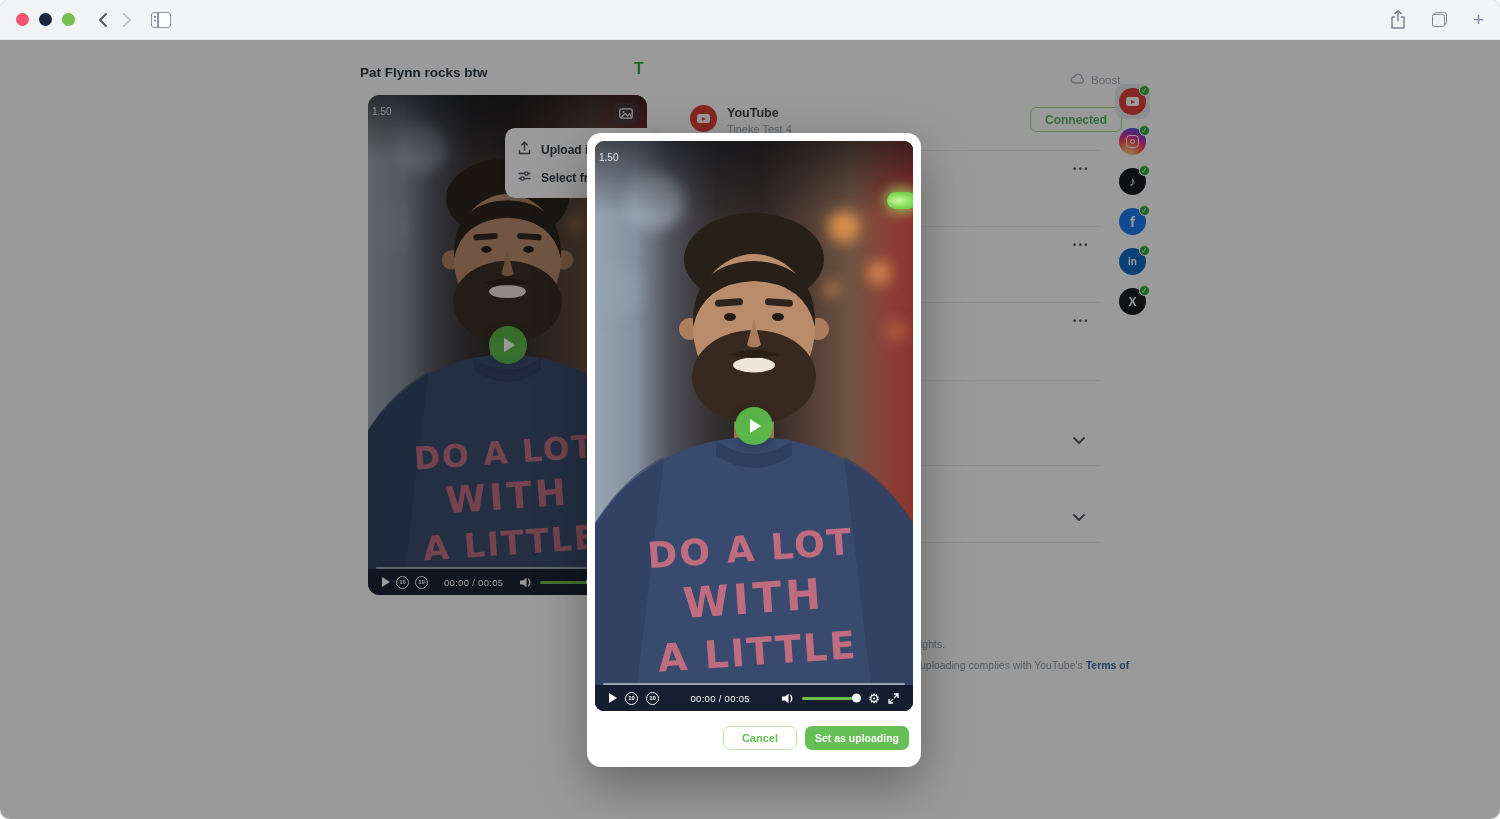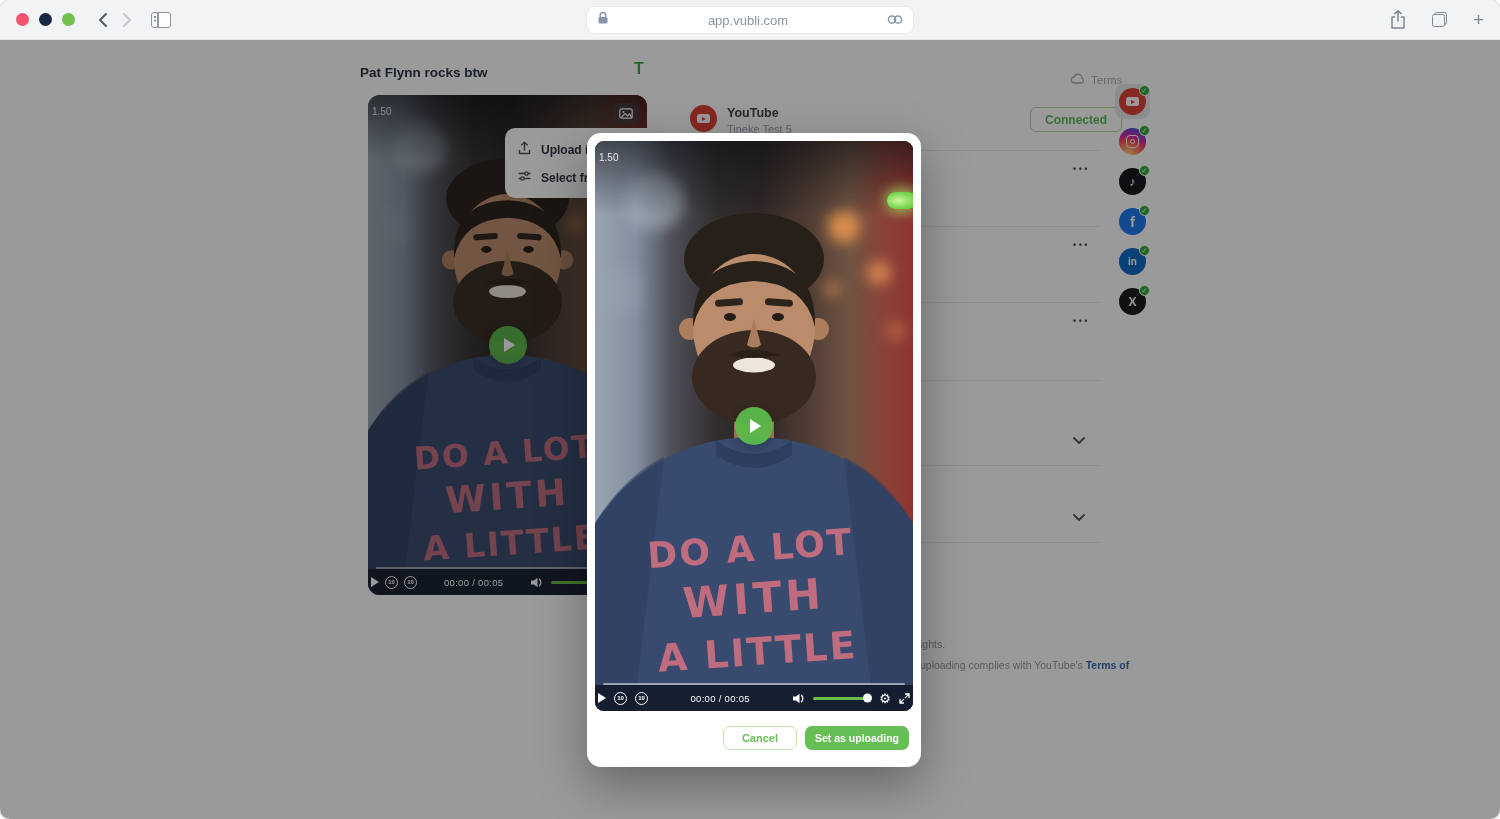--- a/index.html
+++ b/index.html
@@ -86,21 +86,21 @@
              background:rgba(56,62,72,.55); border:none; display:flex; align-items:center; justify-content:center; }
   .green-light { position:absolute; top:9%; right:-4px; width:30px; height:17px; border-radius:9px;
                  background:radial-gradient(ellipse at 40% 50%, #cdf79e 0%, #7fd955 55%, #57bd3c 100%);
                  box-shadow:0 0 12px 3px rgba(130,225,90,.55); }
   .play-big { position:absolute; left:50%; top:50%; transform:translate(-50%,-50%); width:38px; height:38px;
               border-radius:50%; background:rgba(90,185,74,.95); border:none; display:flex; align-items:center;
               justify-content:center; box-shadow:0 2px 10px rgba(0,0,0,.25); }
   .play-big .tri { margin-left:3px; width:0; height:0; border-top:7px solid transparent; border-bottom:7px solid transparent; border-left:11px solid #fff; }
   .seek { position:absolute; left:8px; right:8px; bottom:26px; height:2px; border-radius:2px; background:rgba(255,255,255,.5); }
   .pc { position:absolute; left:0; right:0; bottom:0; height:26px; background:rgba(17,24,39,.85);
-        display:flex; align-items:center; gap:8px; padding:0 3px; color:#fff; }
+        display:flex; align-items:center; gap:8px; padding:0 14px; color:#fff; }
   .pc.compact { gap:6px; }
   .pc button { background:none; border:none; display:flex; align-items:center; justify-content:center; color:#fff; }
   .play-tri { width:0; height:0; border-top:5px solid transparent; border-bottom:5px solid transparent; border-left:8px solid #fff; }
   .skip { width:13px; height:13px; border:1.2px solid #fff; border-radius:50%; font-size:6px; font-weight:700;
           display:flex; align-items:center; justify-content:center; color:#fff; }
   .time { font-size:9.5px; letter-spacing:.3px; margin-left:auto; white-space:nowrap; }
   .right-ctl { margin-left:auto; display:flex; align-items:center; gap:8px; }
   .vol-slider { width:58px; height:3px; background:#6abf4a; border-radius:2px; position:relative; }
   .pc.compact .vol-slider { width:54px; }
   .vol-knob { position:absolute; right:-1px; top:50%; transform:translateY(-50%); width:9px; height:9px; border-radius:50%; background:#fff; }
@@ -139,35 +139,20 @@
           <polyline points="9,3 3,9 9,15" fill="none" stroke="#4e5a68" stroke-width="2" stroke-linecap="round" stroke-linejoin="round"></polyline>
         </svg>
     </button>
     <button class="navbtn nav-fwd">
       <svg width="12" height="18" viewBox="0 0 12 18">
           <polyline points="3,3 9,9 3,15" fill="none" stroke="#c3c9d2" stroke-width="2" stroke-linecap="round" stroke-linejoin="round"></polyline>
         </svg>
     </button>
     <button class="navbtn sidebar-toggle"></button>
 
-    <div class="urlbar">
-      <span>
-        <svg width="12" height="14" viewBox="0 0 12 14">
-            <path d="M3.2 6V4.3a2.8 2.8 0 0 1 5.6 0V6" fill="none" stroke="#8596ab" stroke-width="1.5"></path>
-            <rect x="1.5" y="6" width="9" height="6.5" rx="1.5" fill="#8596ab"></rect>
-          </svg>
-      </span>
-      <span class="url-text">app.vubli.com</span>
-      <span>
-        <svg width="16" height="11" viewBox="0 0 16 11">
-            <circle cx="5" cy="5.5" r="3.6" fill="none" stroke="#8596ab" stroke-width="1.5"></circle>
-            <circle cx="11" cy="5.5" r="3.6" fill="none" stroke="#8596ab" stroke-width="1.5"></circle>
-          </svg>
-      </span>
-    </div>
 
     <div class="tb-right">
       <button class="navbtn">
         <svg width="16" height="19" viewBox="0 0 16 19">
             <path d="M8 1v10M4.8 3.6 8 .8l3.2 2.8" fill="none" stroke="#7d8796" stroke-width="1.5" stroke-linecap="round" stroke-linejoin="round"></path>
             <path d="M5.2 7H2v11h12V7h-3.2" fill="none" stroke="#7d8796" stroke-width="1.5" stroke-linejoin="round"></path>
           </svg>
       </button>
       <button class="navbtn">
           <span class="copy-icon"></span>
@@ -183,31 +168,31 @@
     <div class="abs post-title">Pat Flynn rocks btw</div>
     <button class="abs text-tool">T</button>
 
 
     <div class="abs saved">
       <span>
         <svg width="15" height="11" viewBox="0 0 15 11">
             <path d="M4 10a3 3 0 0 1 .2-6A4 4 0 0 1 12 5.2 2.6 2.6 0 0 1 11.6 10z" fill="none" stroke="#a6adb6" stroke-width="1.3"></path>
           </svg>
       </span>
-      <span>Terms</span>
+      <span>Boost</span>
     </div>
 
     <div class="abs channel-icon">
       <span class="yt-rect">
           <span class="yt-tri"></span>
         </span>
     </div>
     <div class="abs channel-text">
       <div class="channel-name">YouTube</div>
-      <div class="channel-account">Tineke Test 5</div>
+      <div class="channel-account">Tineke Test 4</div>
     </div>
     <button class="abs connected-btn">Connected</button>
 
     <div class="abs divider" style="top:110px"></div>
     <div class="abs divider" style="top:186px"></div>
     <div class="abs divider" style="top:262px"></div>
     <div class="abs divider" style="top:340px"></div>
     <div class="abs divider" style="top:425px"></div>
     <div class="abs divider" style="top:502px"></div>
 

